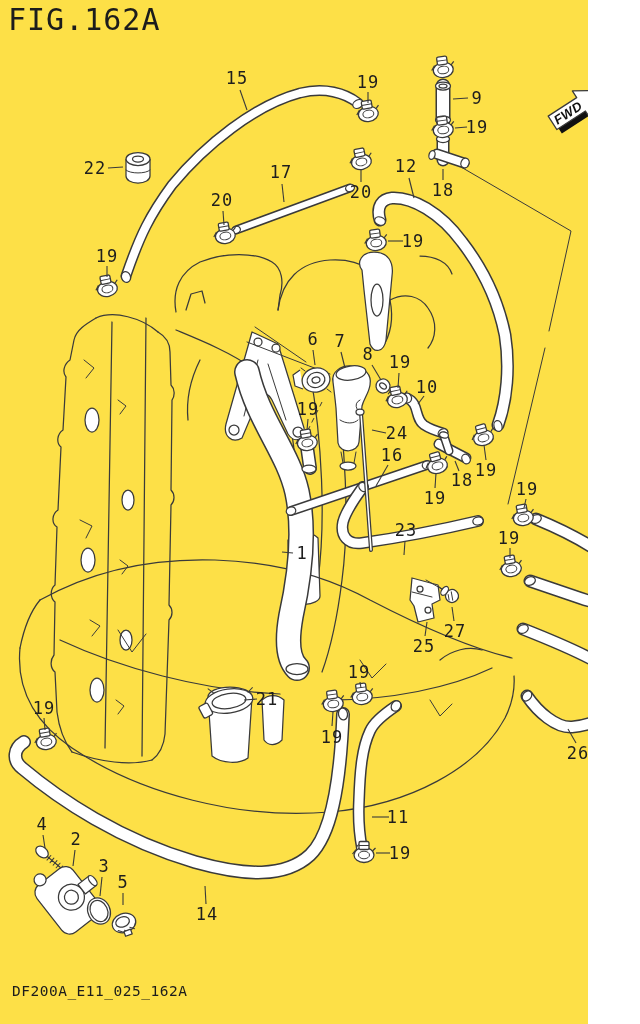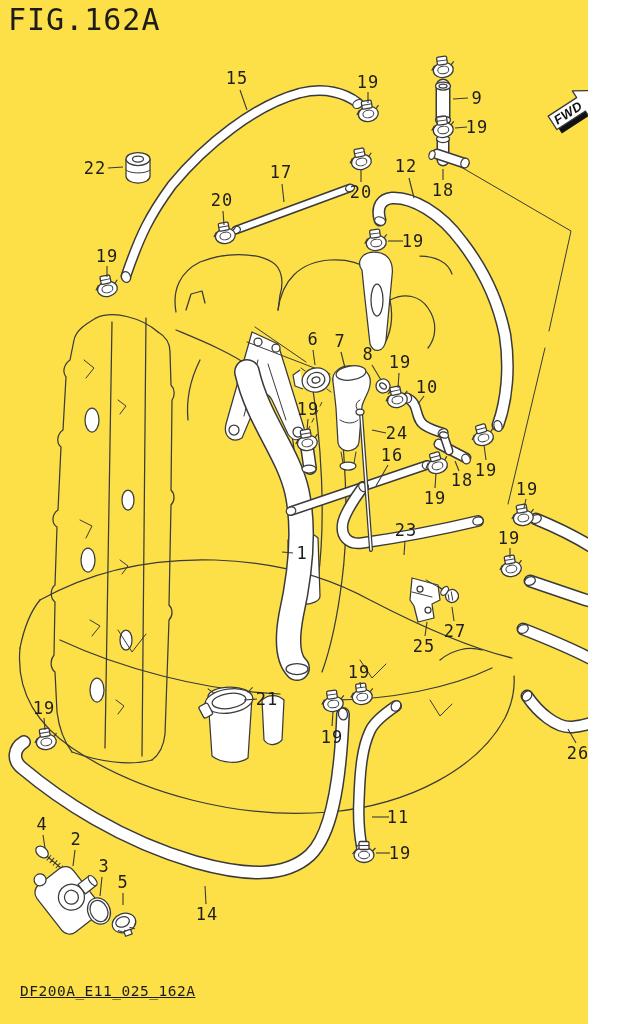--- a/index.html
+++ b/index.html
@@ -1,19 +1,19 @@
 <!DOCTYPE html>
 <html><head>
 <meta charset="utf-8">
 <style>
   html,body{margin:0;padding:0;background:#fff;}
   .canvas{position:relative;width:588px;height:1024px;background:#fde047;overflow:hidden;
           font-family:"DejaVu Sans Mono","Liberation Mono",monospace;}
   .fig-title{position:absolute;top:2px;left:8px;font-size:30px;letter-spacing:1px;color:#1c1c1c;white-space:pre;}
-  .footer{position:absolute;left:20px;top:981px;font-size:14.5px;line-height:21px;letter-spacing:.5px;color:#1c1c1c;text-decoration:underline;}
+  .footer{position:absolute;left:12px;top:981px;font-size:14.5px;line-height:21px;letter-spacing:.5px;color:#1c1c1c;}
   svg.art{position:absolute;left:0;top:0;}
   .ln{fill:none;stroke:#3a3a3a;stroke-width:1.25;stroke-linecap:round;stroke-linejoin:round;}
   .thin{fill:none;stroke:#3a3a3a;stroke-width:1;stroke-linecap:round;}
   .fw{fill:#ffffff;stroke:#3a3a3a;stroke-width:1.25;stroke-linejoin:round;}
   .tube{fill:none;stroke:#3a3a3a;stroke-linecap:round;stroke-linejoin:round;}
   .dash{fill:none;stroke:#3a3a3a;stroke-width:1;stroke-dasharray:5 4;}
   .callout{font-family:"DejaVu Sans Mono","Liberation Mono",monospace;font-size:17px;fill:#1e1e1e;letter-spacing:1px;}
   .leader{stroke:#3a3a3a;stroke-width:1.1;}
   .fwd-text{font-family:"Liberation Sans","DejaVu Sans",sans-serif;font-weight:bold;font-style:italic;font-size:13px;fill:#111;letter-spacing:.5px;}
 </style>

